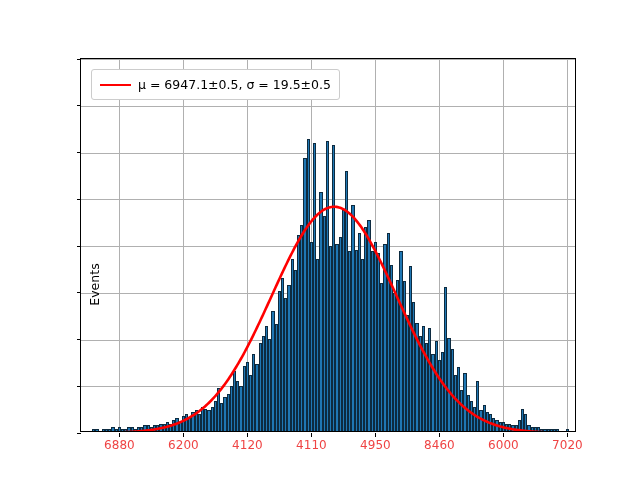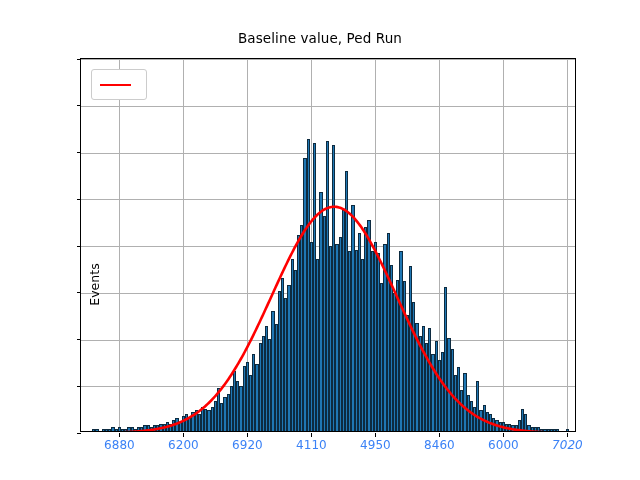--- a/index.html
+++ b/index.html
@@ -24,21 +24,21 @@
   .bar{position:absolute;bottom:0;background:#1f77b4;
        border-left:0.7px solid #0d2b40;border-right:0.7px solid #0d2b40;
        border-top:0.8px solid #0d2b40;box-sizing:border-box;}
 
   #curve{position:absolute;left:0;top:0;overflow:visible;}
 
   
   .tickY{position:absolute;left:-3.6px;width:3.6px;height:1.15px;background:#000;}
   .tickX{position:absolute;top:0;width:1.15px;height:3.6px;background:#000;}
   .tlX{position:absolute;top:5px;width:70px;margin-left:-35px;text-align:center;
-       font-size:12px;color:#3b82f6;}
+       font-size:12px;color:#ef4444;}
 
   #xlabel{position:absolute;left:80px;top:455px;width:496px;text-align:center;
           font-size:12.5px;color:#000;}
   #ylabel{position:absolute;font-size:12.5px;color:#000;
           left:-52px;top:218px;width:130px;text-align:center;
           transform:rotate(-90deg);transform-origin:center center;}
 
   
   #legend{position:absolute;left:10px;top:10px;
           background:#ffffff;border:1px solid #cccccc;border-radius:3px;
@@ -47,21 +47,20 @@
   .lgkeyline{width:31px;height:0;border-top:2.6px solid #ff0000;margin:0 7px 0 2px;}
   .lgkeypatch{width:29px;height:12px;background:#1f77b4;border:1.1px solid #0d2b40;
               box-sizing:border-box;margin:0 8px 0 3px;}
   .lgtext{font-size:12.5px;color:#000;white-space:nowrap;}
 </style>
 </head>
 <body>
 
 <div id="fig">
 
-  <div id="title">Baseline value, Ped Run</div>
 
   <div id="axes">
     <div id="plotclip">
       <div id="gridlayer">
           <div class="gl glh" style="top: 327.25px;"></div>
           <div class="gl glh" style="top: 280.5px;"></div>
           <div class="gl glh" style="top: 233.75px;"></div>
           <div class="gl glh" style="top: 187px;"></div>
           <div class="gl glh" style="top: 140.25px;"></div>
           <div class="gl glh" style="top: 93.5px;"></div>
@@ -239,35 +238,36 @@
         <div class="tickY" style="top: 93px;"></div>
         <div class="tickY" style="top: 46.25px;"></div>
         <div class="tickY" style="top: -0.5px;"></div>
       </div>
     <div id="ticklayerX" style="position: absolute; left: 0px; top: 374px; width: 496px;">
         <div class="tickX" style="left: 37.9px;"></div>
         <div class="tlX" style="left: 38.4px;">6880</div>
         <div class="tickX" style="left: 101.9px;"></div>
         <div class="tlX" style="left: 102.4px;">6200</div>
         <div class="tickX" style="left: 165.9px;"></div>
-        <div class="tlX" style="left: 166.4px;">6920</div>
+        <div class="tlX" style="left: 166.4px;">4120</div>
         <div class="tickX" style="left: 229.9px;"></div>
         <div class="tlX" style="left: 230.4px;">4110</div>
         <div class="tickX" style="left: 293.9px;"></div>
         <div class="tlX" style="left: 294.4px;">4950</div>
         <div class="tickX" style="left: 357.9px;"></div>
         <div class="tlX" style="left: 358.4px;">8460</div>
         <div class="tickX" style="left: 421.9px;"></div>
         <div class="tlX" style="left: 422.4px;">6000</div>
         <div class="tickX" style="left: 485.9px;"></div>
-        <div class="tlX" style="left: 486.4px; font-style: italic;">7020</div>
+        <div class="tlX" style="left: 486.4px;">7020</div>
       </div>
 
     <div id="ylabel">Events</div>
 
     <div id="legend">
       <div class="lgrow">
         <span class="lgkeyline"></span>
+        <span class="lgtext">μ = 6947.1±0.5, σ = 19.5±0.5</span>
       </div>
     </div>
   </div>
 
 </div>
 
 </body></html>

